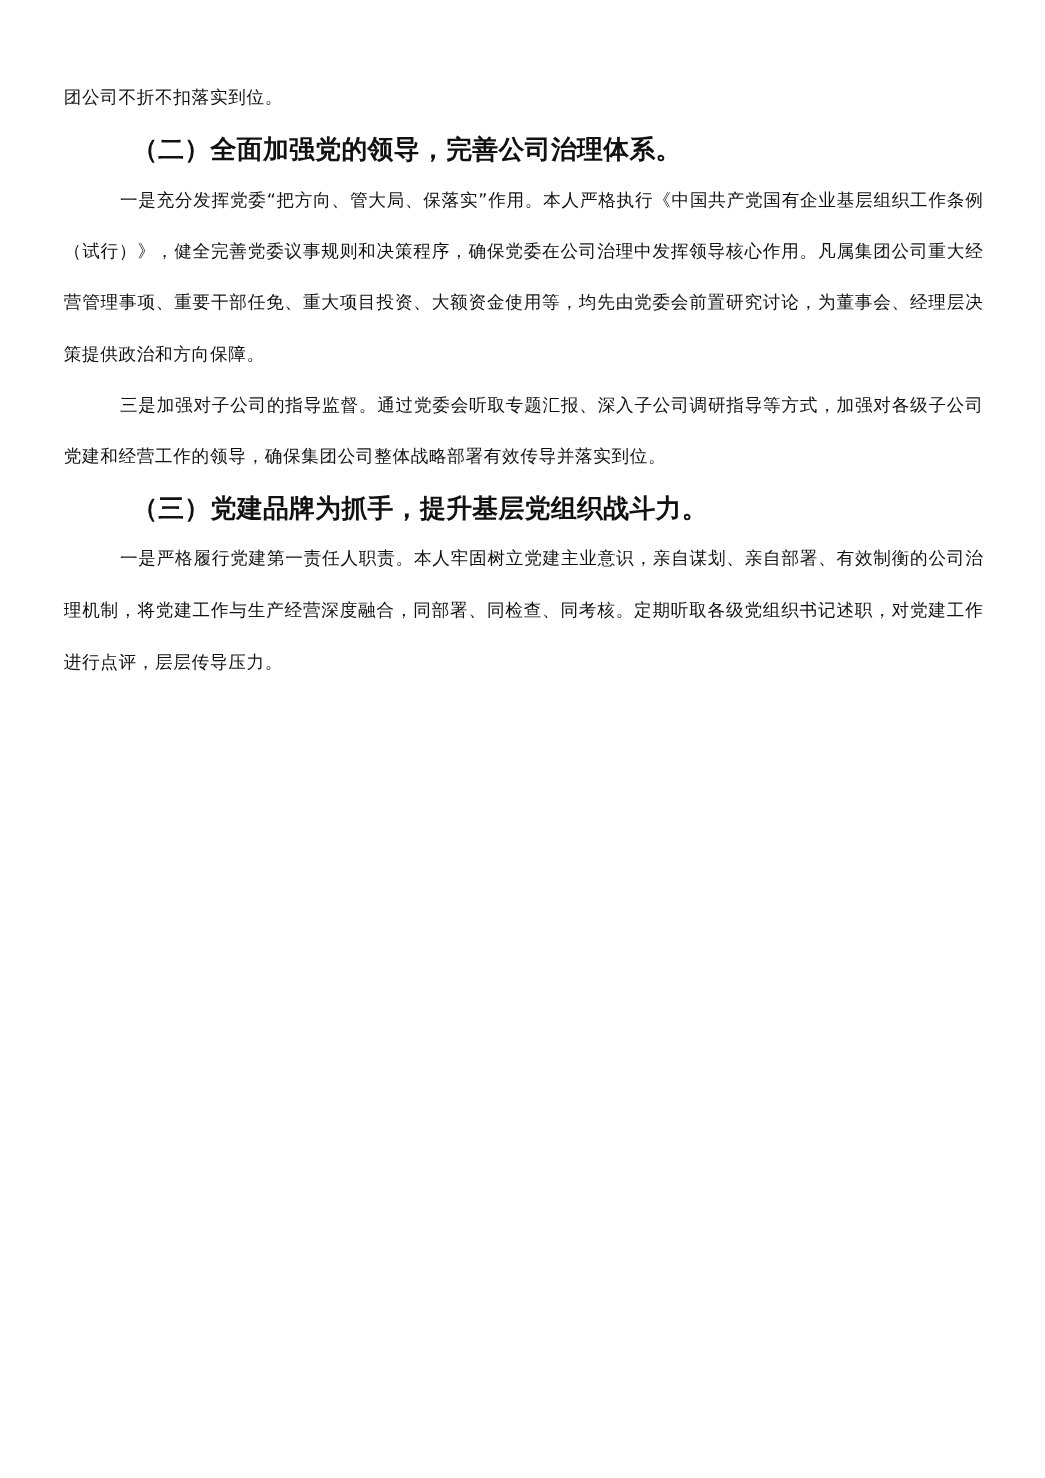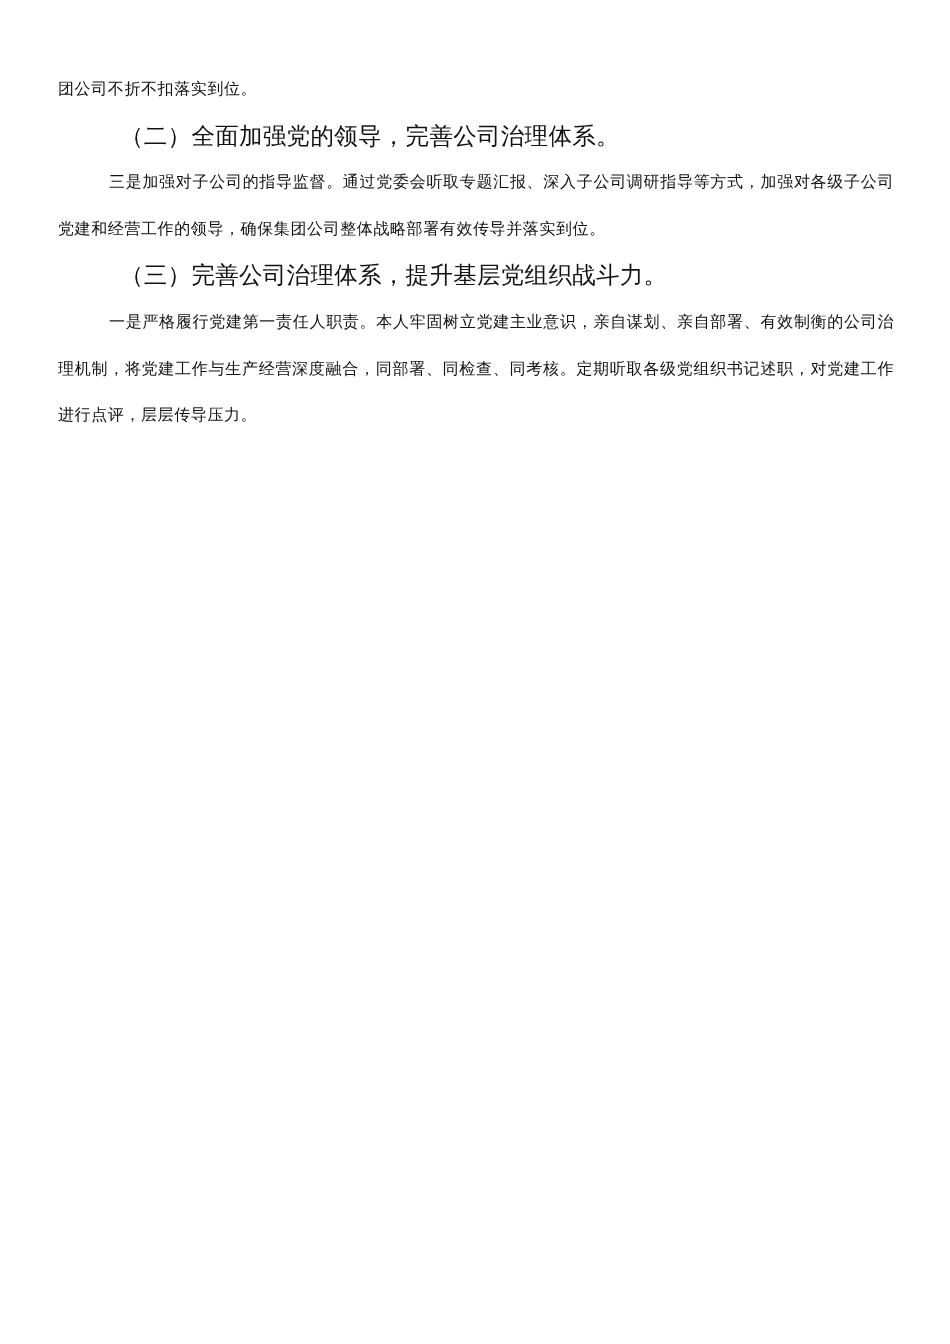--- a/index.html
+++ b/index.html
@@ -25,30 +25,31 @@
     font-size: 16px;
     line-height: 46.6px;
     margin: 0;
     text-align: justify;
     text-align-last: left;
     letter-spacing: 0.6px;
     word-break: break-all;
   }
   .indent { text-indent: 51px; }
   .heading {
-    font-weight: normal;
+    font-weight: bold;
     font-size: 23.5px;
     line-height: 46.6px;
     margin: 0;
     padding-left: 62px;
     letter-spacing: 0.3px;
   }
 </style>
 </head>
 <body>
 
 <div class="page">
   <p class="p">团公司不折不扣落实到位。</p>
   <p class="heading">（二）全面加强党的领导，完善公司治理体系。</p>
+  <p class="p indent">一是充分发挥党委“把方向、管大局、保落实”作用。本人严格执行《中国共产党国有企业基层组织工作条例（试行）》，健全完善党委议事规则和决策程序，确保党委在公司治理中发挥领导核心作用。凡属集团公司重大经营管理事项、重要干部任免、重大项目投资、大额资金使用等，均先由党委会前置研究讨论，为董事会、经理层决策提供政治和方向保障。</p>
   <p class="p indent">三是加强对子公司的指导监督。通过党委会听取专题汇报、深入子公司调研指导等方式，加强对各级子公司党建和经营工作的领导，确保集团公司整体战略部署有效传导并落实到位。</p>
-  <p class="heading">（三）完善公司治理体系，提升基层党组织战斗力。</p>
+  <p class="heading">（三）党建品牌为抓手，提升基层党组织战斗力。</p>
   <p class="p indent">一是严格履行党建第一责任人职责。本人牢固树立党建主业意识，亲自谋划、亲自部署、有效制衡的公司治理机制，将党建工作与生产经营深度融合，同部署、同检查、同考核。定期听取各级党组织书记述职，对党建工作进行点评，层层传导压力。</p>
 </div>
 
 </body></html>

